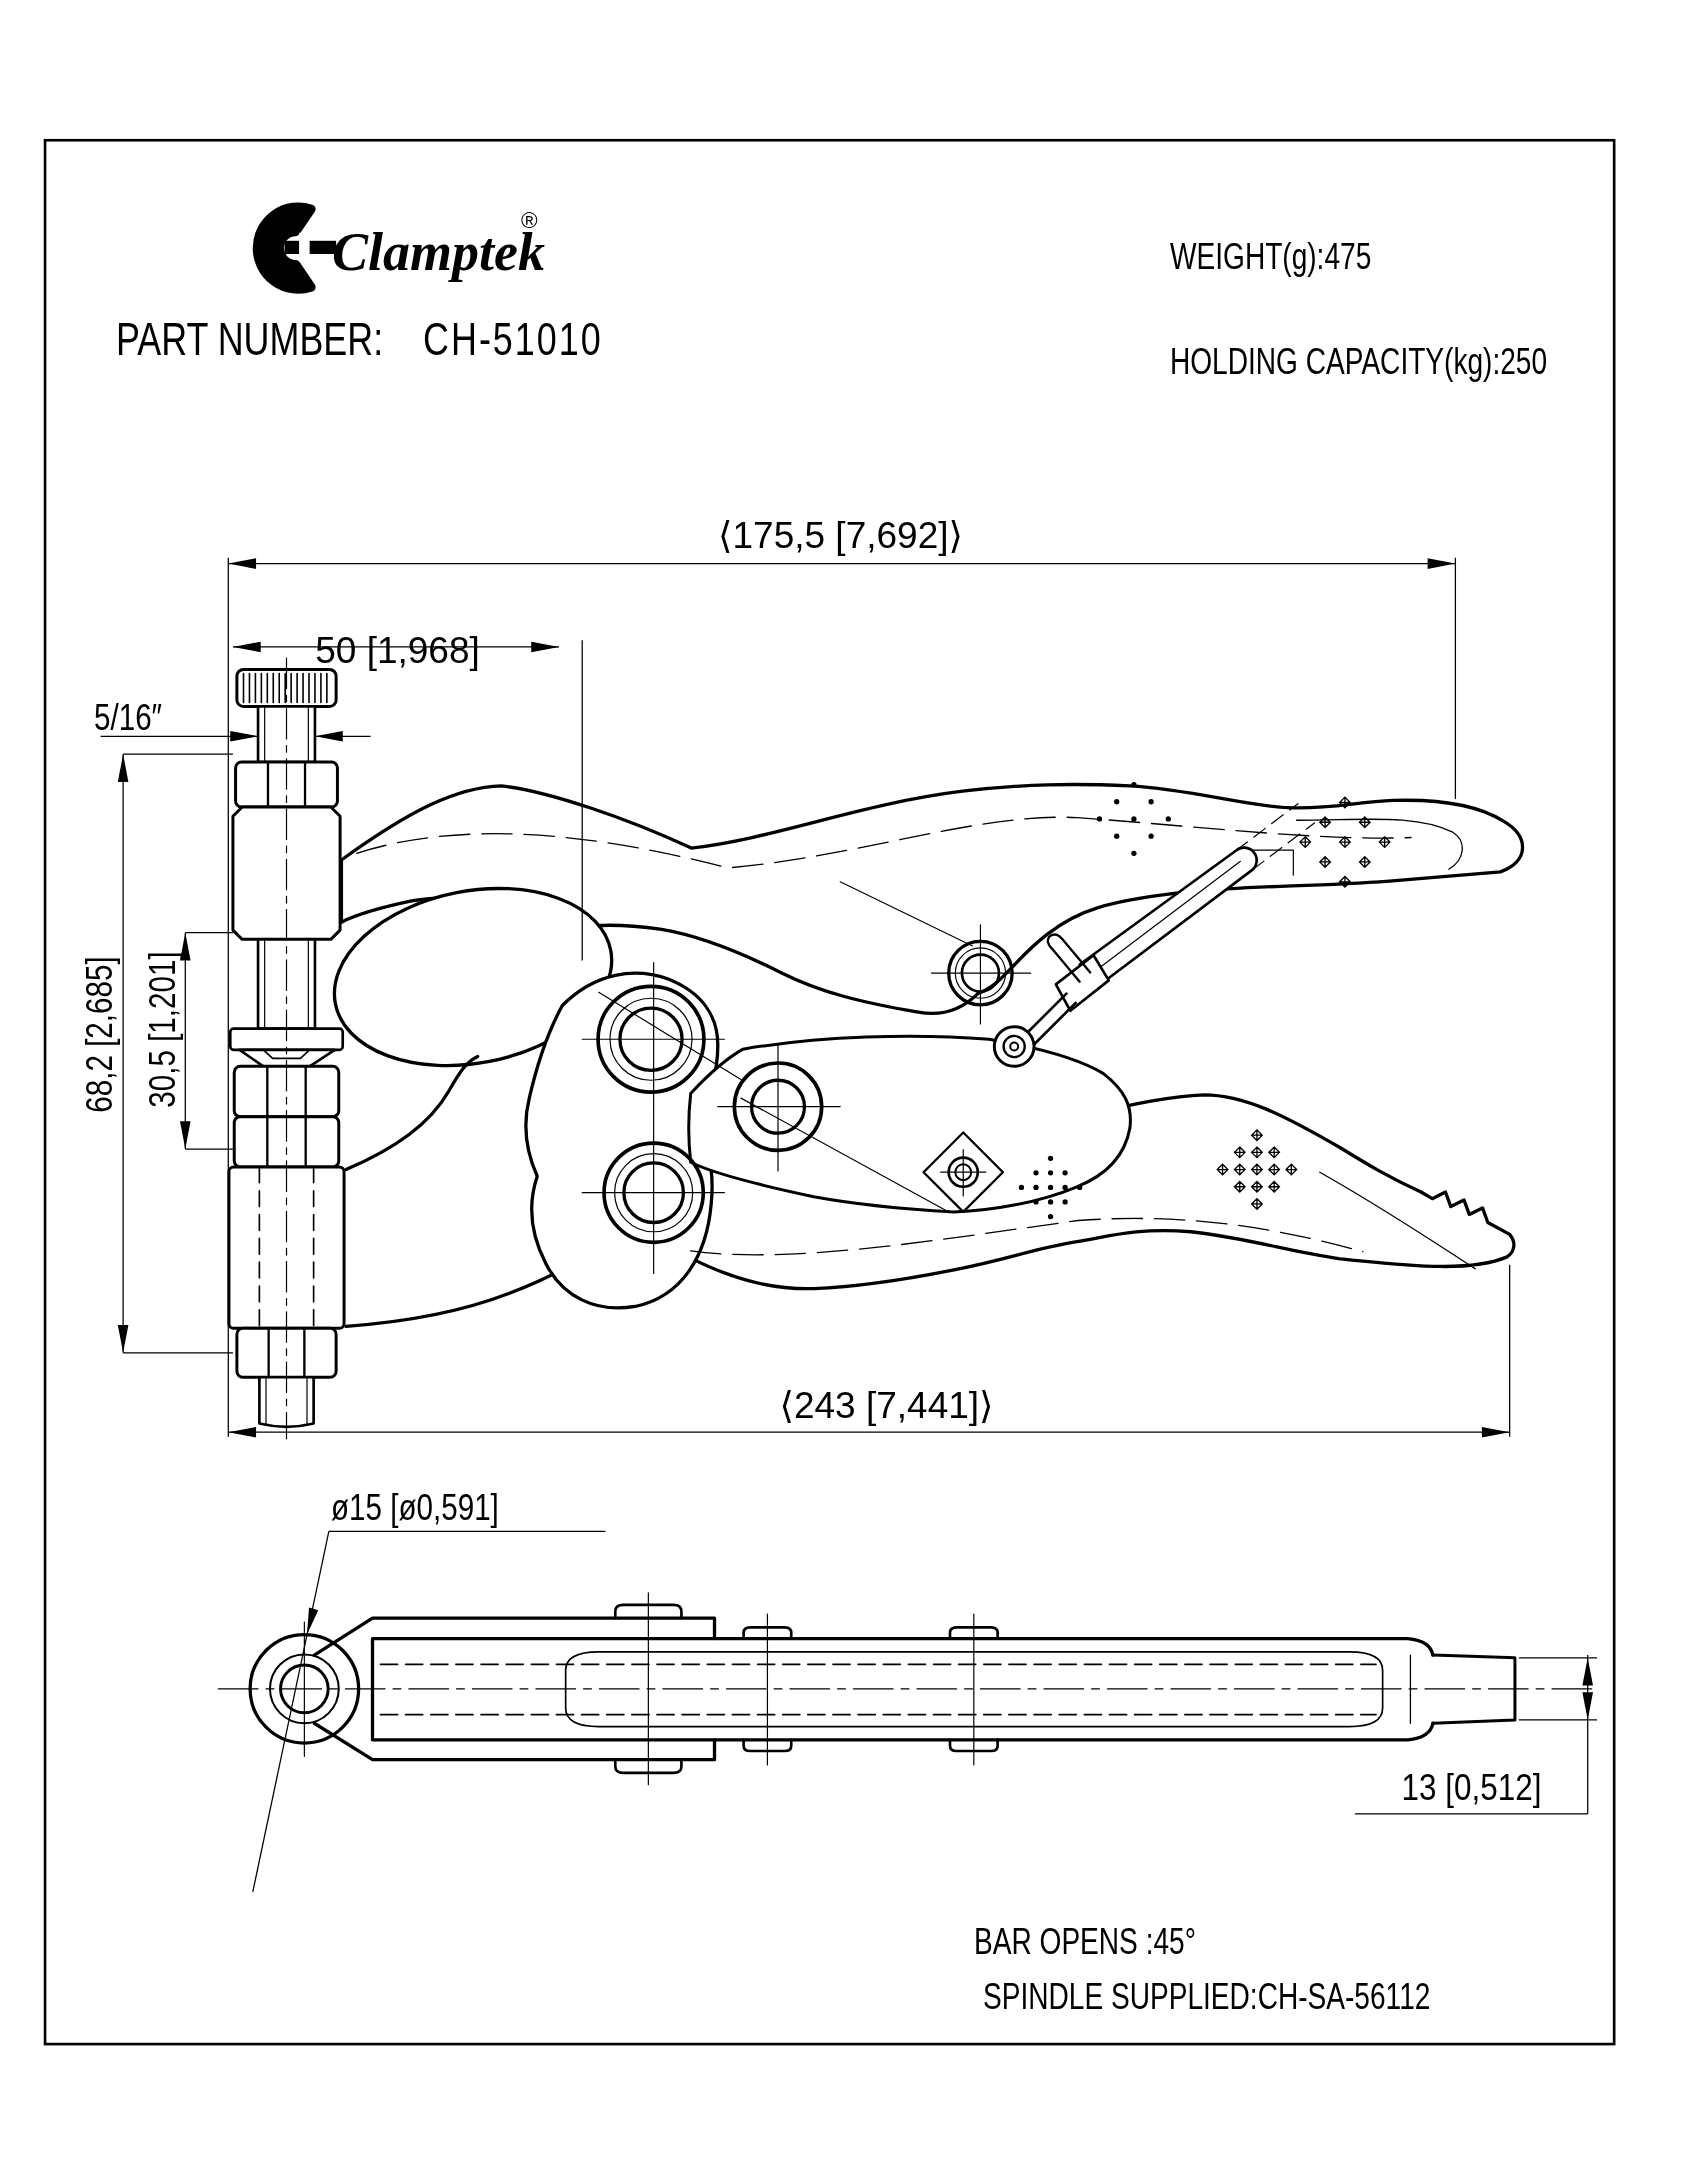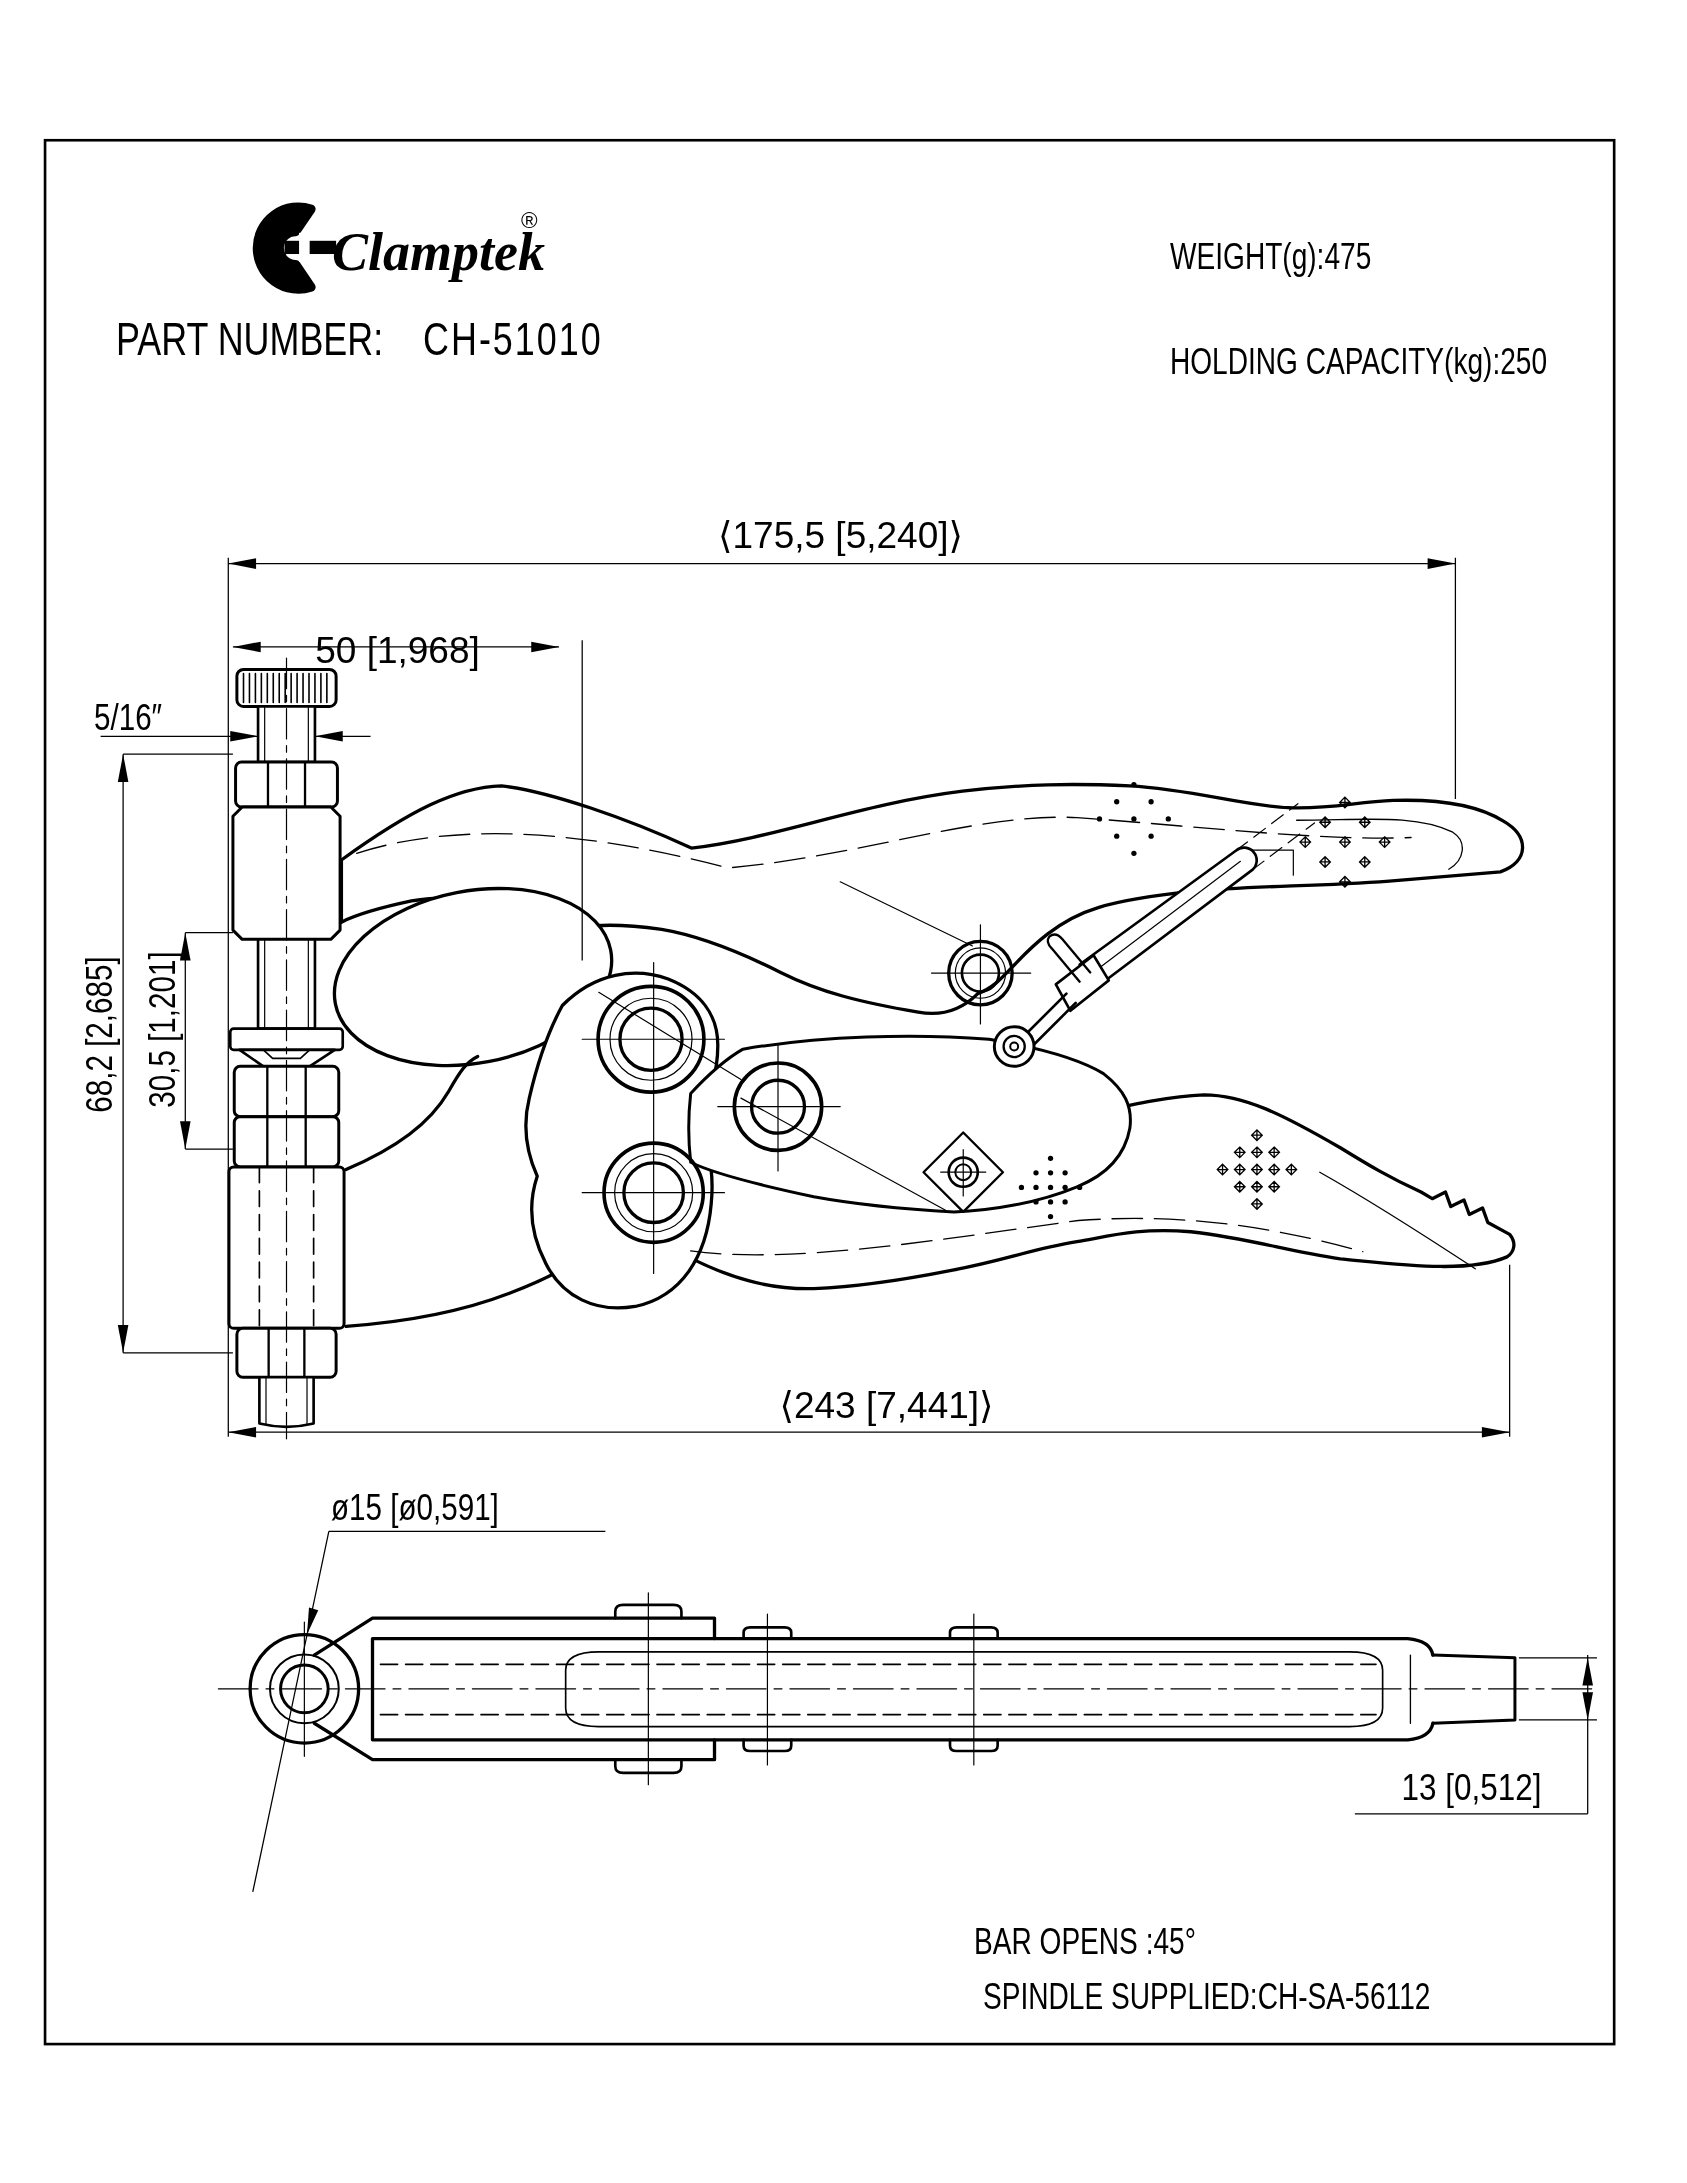--- a/index.html
+++ b/index.html
@@ -308,21 +308,21 @@
 
 <div class="lbl brand-text" style="left:332px;top:225px;font-size:54px;">Clamptek</div>
 <div class="lbl cad" style="left:521px;top:210px;font-size:22.5px;">®</div>
 
 <div class="lbl cad condense" style="left:116px;top:316px;font-size:46px;">PART NUMBER:</div>
 <div class="lbl cad condense" style="left:423px;top:316px;font-size:46px;letter-spacing:2.6px;">CH-51010</div>
 
 <div class="lbl cad condense" style="left:1170px;top:239px;font-size:36px;">WEIGHT(g):475</div>
 <div class="lbl cad condense" style="left:1170px;top:344px;font-size:36px;">HOLDING CAPACITY(kg):250</div>
 
-<div class="lbl cad center" style="left:642px;top:517px;width:397px;font-size:37px;">⟨175,5 [5,240]⟩</div>
+<div class="lbl cad center" style="left:642px;top:517px;width:397px;font-size:37px;">⟨175,5 [7,692]⟩</div>
 <div class="lbl cad center" style="left:265px;top:632px;width:265px;font-size:37px;">50 [1,968]</div>
 <div class="lbl cad" style="left:94px;top:699px;font-size:37px;transform:scaleX(0.8);">5/16″</div>
 
 <div class="lbl cad rot" style="left:-66px;top:1016px;width:331px;text-align:center;font-size:37px;transform:rotate(-90deg) scaleX(0.8);">68,2 [2,685]</div>
 <div class="lbl cad rot" style="left:-2.6px;top:1011px;width:331px;text-align:center;font-size:37px;transform:rotate(-90deg) scaleX(0.8);">30,5 [1,201]</div>
 
 <div class="lbl cad center" style="left:688px;top:1387px;width:397px;font-size:37px;">⟨243 [7,441]⟩</div>
 <div class="lbl cad" style="left:331px;top:1489px;font-size:37px;transform:scaleX(0.8);">ø15 [ø0,591]</div>
 <div class="lbl cad" style="left:1355px;top:1769px;width:233px;text-align:center;font-size:37px;transform:scaleX(0.85);transform-origin:center top;">13 [0,512]</div>
 

